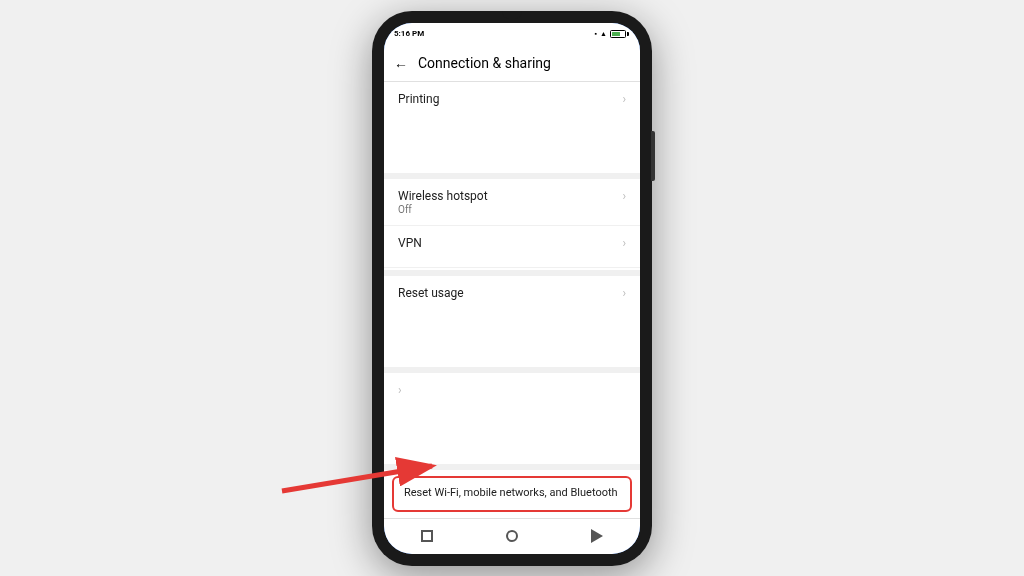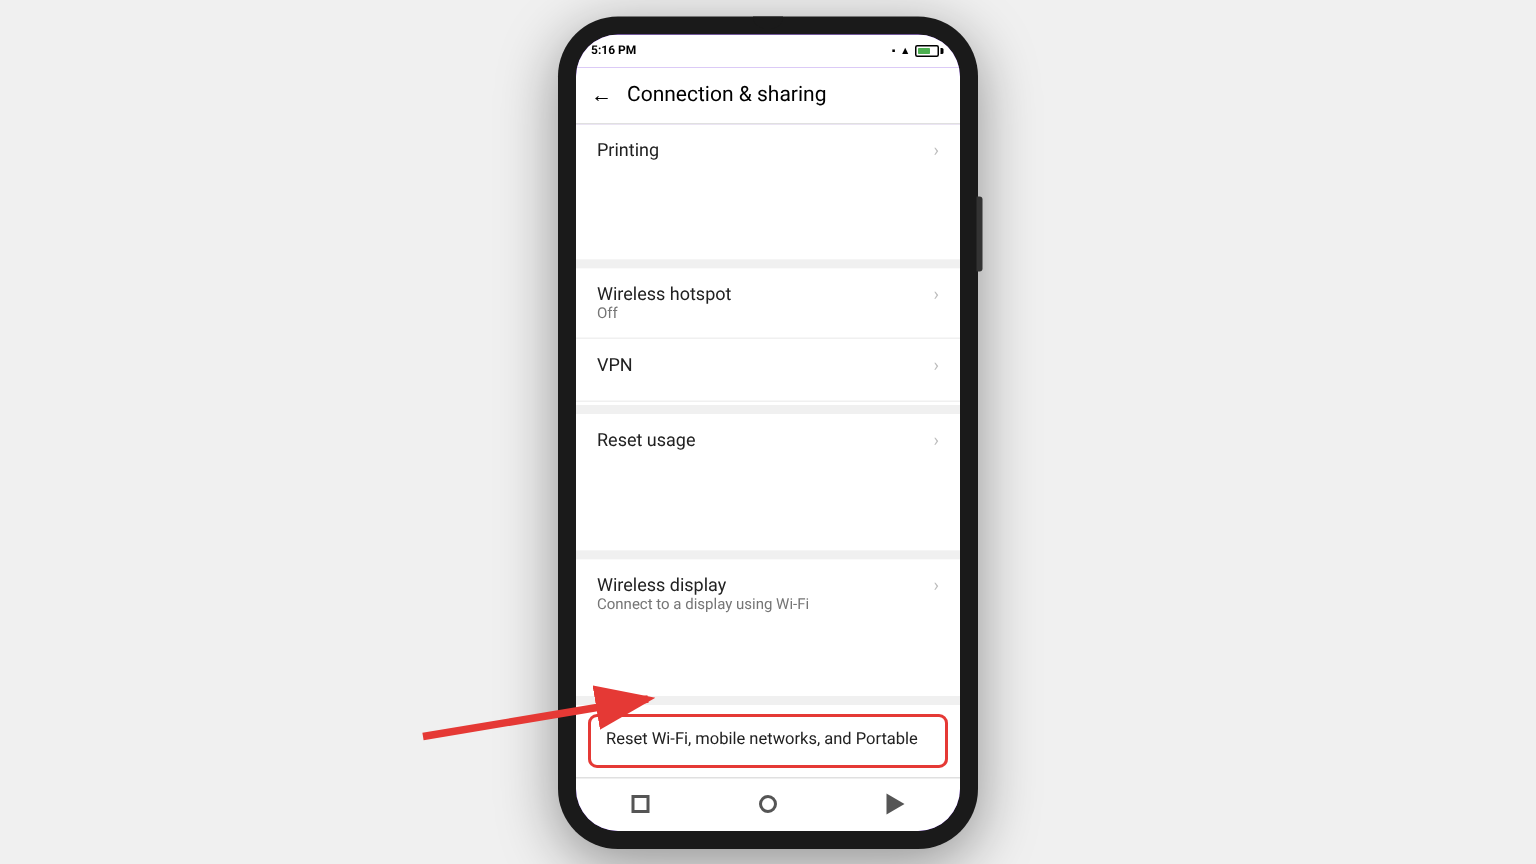--- a/index.html
+++ b/index.html
@@ -29,21 +29,21 @@
       background: #1a1a1a;
       border-radius: 40px;
       padding: 12px;
       position: relative;
       box-shadow: 0 10px 40px rgba(0,0,0,0.4);
     }
 
     .phone-screen {
       width: 100%;
       height: 100%;
-      background: #6d28d9;
+      background: #3b82f6;
       border-radius: 28px;
       overflow: hidden;
       position: relative;
       display: flex;
       flex-direction: column;
     }
 
     .notch {
       position: absolute;
       top: 0;
@@ -331,34 +331,30 @@
                 <span class="menu-item-title">Reset usage</span>
               </div>
               <span class="chevron">›</span>
             </div>
           </div>
 
           <div class="section-divider"></div>
 
           <div class="menu-list">
             <div class="menu-item">
-              <div class="menu-item-left">
-                <span class="menu-item-title">Wireless display</span>
-                <span class="menu-item-subtitle">Connect to a display using Wi-Fi</span>
-              </div>
               <span class="chevron">›</span>
             </div>
           </div>
 
           <div class="section-divider"></div>
 
           <div style="padding: 6px 8px; background:#fff;">
             <div class="reset-item menu-item" style="margin:0; padding: 8px 10px; border: 2px solid #e53935; border-radius:6px; min-height:36px;">
               <div class="menu-item-left">
-                <span class="menu-item-title">Reset Wi-Fi, mobile networks, and Portable</span>
+                <span class="menu-item-title">Reset Wi-Fi, mobile networks, and Bluetooth</span>
               </div>
             </div>
           </div>
 
         </div>
 
         <div class="nav-bar">
           <div class="nav-button">
             <div class="nav-square"></div>
           </div>

